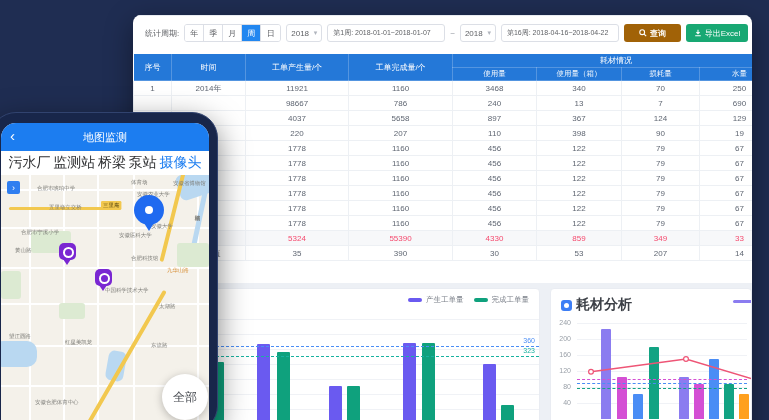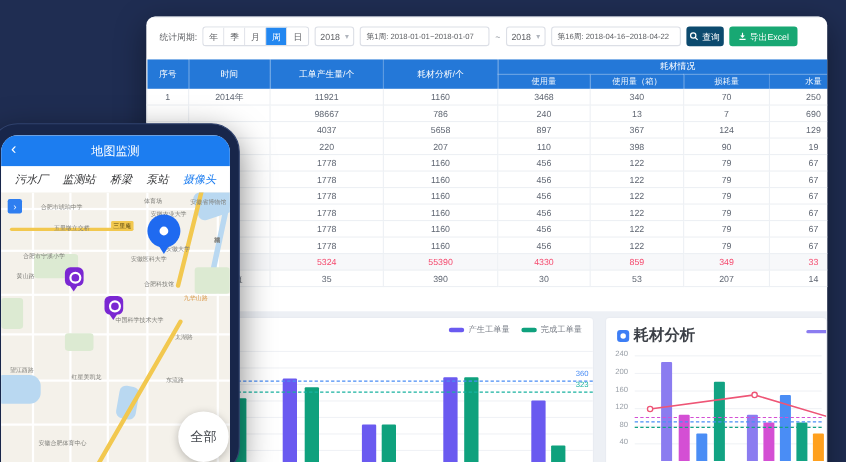--- a/index.html
+++ b/index.html
@@ -25,21 +25,21 @@
   .seg-btn.active { background:#2287f0; color:#fff; }
   .select-box { width:36px; height:18px; border:1px solid #dcdfe6; border-radius:3px; font-size:8px;
                 color:#606266; display:flex; align-items:center; justify-content:space-between; padding:0 4px; background:#fff; }
   .select-box .ar { font-size:7px; color:#b0b5bd; }
   .input-box { width:118px; height:18px; border:1px solid #dcdfe6; border-radius:3px; font-size:7px;
                color:#606266; display:flex; align-items:center; padding:0 5px; overflow:hidden; background:#fff; }
   .tilde { font-size:8px; color:#8a9099; }
   .btn { height:18px; border:none; border-radius:3px; color:#fff; font-size:8px;
          display:flex; align-items:center; justify-content:center; gap:3px; cursor:pointer;
          font-family:"Liberation Sans", sans-serif; }
-  .btn.purple { width:34px; background:#0c4a6e; }
+  .btn.purple { width:57px; background:#a16207;font-weight:bold; }
   .btn.green  { width:62px; background:#18a873; }
 
   table.report { border-collapse:collapse; table-layout:fixed; width:646px; margin-top:3px; }
   table.report th { background:#2478d8; color:#fff; font-weight:normal; font-size:8px;
                     border:1px solid rgba(255,255,255,.22); }
   table.report tr.h1 th { height:14px; }
   table.report tr.h2 th { height:13px; font-size:7.5px; color:rgba(255,255,255,.95); }
   table.report td { height:15px; text-align:center; font-size:8px; color:#5f6672;
                     border:1px solid #edf0f4; background:#fff; }
   table.report tr.total td { background:#f7f8fa; color:#f54a6e; }
@@ -74,21 +74,21 @@
            background:#18264a; border:1px solid #31436f; border-radius:26px;
            box-shadow:0 10px 30px rgba(0,0,0,.5); z-index:5; }
   .screen { position:absolute; left:10px; top:10px; width:208px; height:310px;
             border-radius:15px; overflow:hidden; background:#fff; }
   .p-head { height:28px; background:#1c7df0; position:relative; display:flex;
             align-items:center; justify-content:center; }
   .p-back { position:absolute; left:9px; top:4px; color:#fff; font-size:15px; cursor:pointer; }
   .p-title { color:#fff; font-size:11px; }
   .p-tabs { height:24px; background:#fff; display:flex; align-items:center;
             justify-content:space-around; padding:0 6px; }
-  .p-tab { font-size:10px; color:#303133; cursor:pointer;font-style:italic; }
+  .p-tab { font-size:14px; color:#303133; cursor:pointer; }
   .p-tab.active { color:#1c7df0; }
   .map { position:absolute; left:0; top:52px; width:208px; height:258px; background:#f4f1ea; overflow:hidden; }
 
   .road-h { position:absolute; height:2px; background:#fff; width:100%; }
   .road-v { position:absolute; width:2px; background:#fff; height:100%; top:0; }
   .road-y { position:absolute; background:#f2c84f; border-radius:2px; }
   .water { position:absolute; background:#b9d8f1; }
   .park { position:absolute; background:#dcead2; border-radius:3px; }
   .m-label { position:absolute; font-size:8px; color:#7d7d78; white-space:nowrap;
              transform:scale(.68); transform-origin:left top; }
@@ -166,21 +166,21 @@
         <col style="width:84px">
           <col style="width:85px">
           <col style="width:78px">
           <col style="width:80px">
       </colgroup>
       <thead>
           <tr class="h1">
             <th rowspan="2">序号</th>
             <th rowspan="2">时间</th>
             <th rowspan="2">工单产生量/个</th>
-            <th rowspan="2">耗材分析/个</th>
+            <th rowspan="2">工单完成量/个</th>
             <th colspan="4">耗材情况</th>
           </tr>
           <tr class="h2">
             <th>使用量</th>
             <th>使用量（箱）</th>
             <th>损耗量</th>
             <th>水量</th>
           </tr>
         </thead>
       <tbody>

